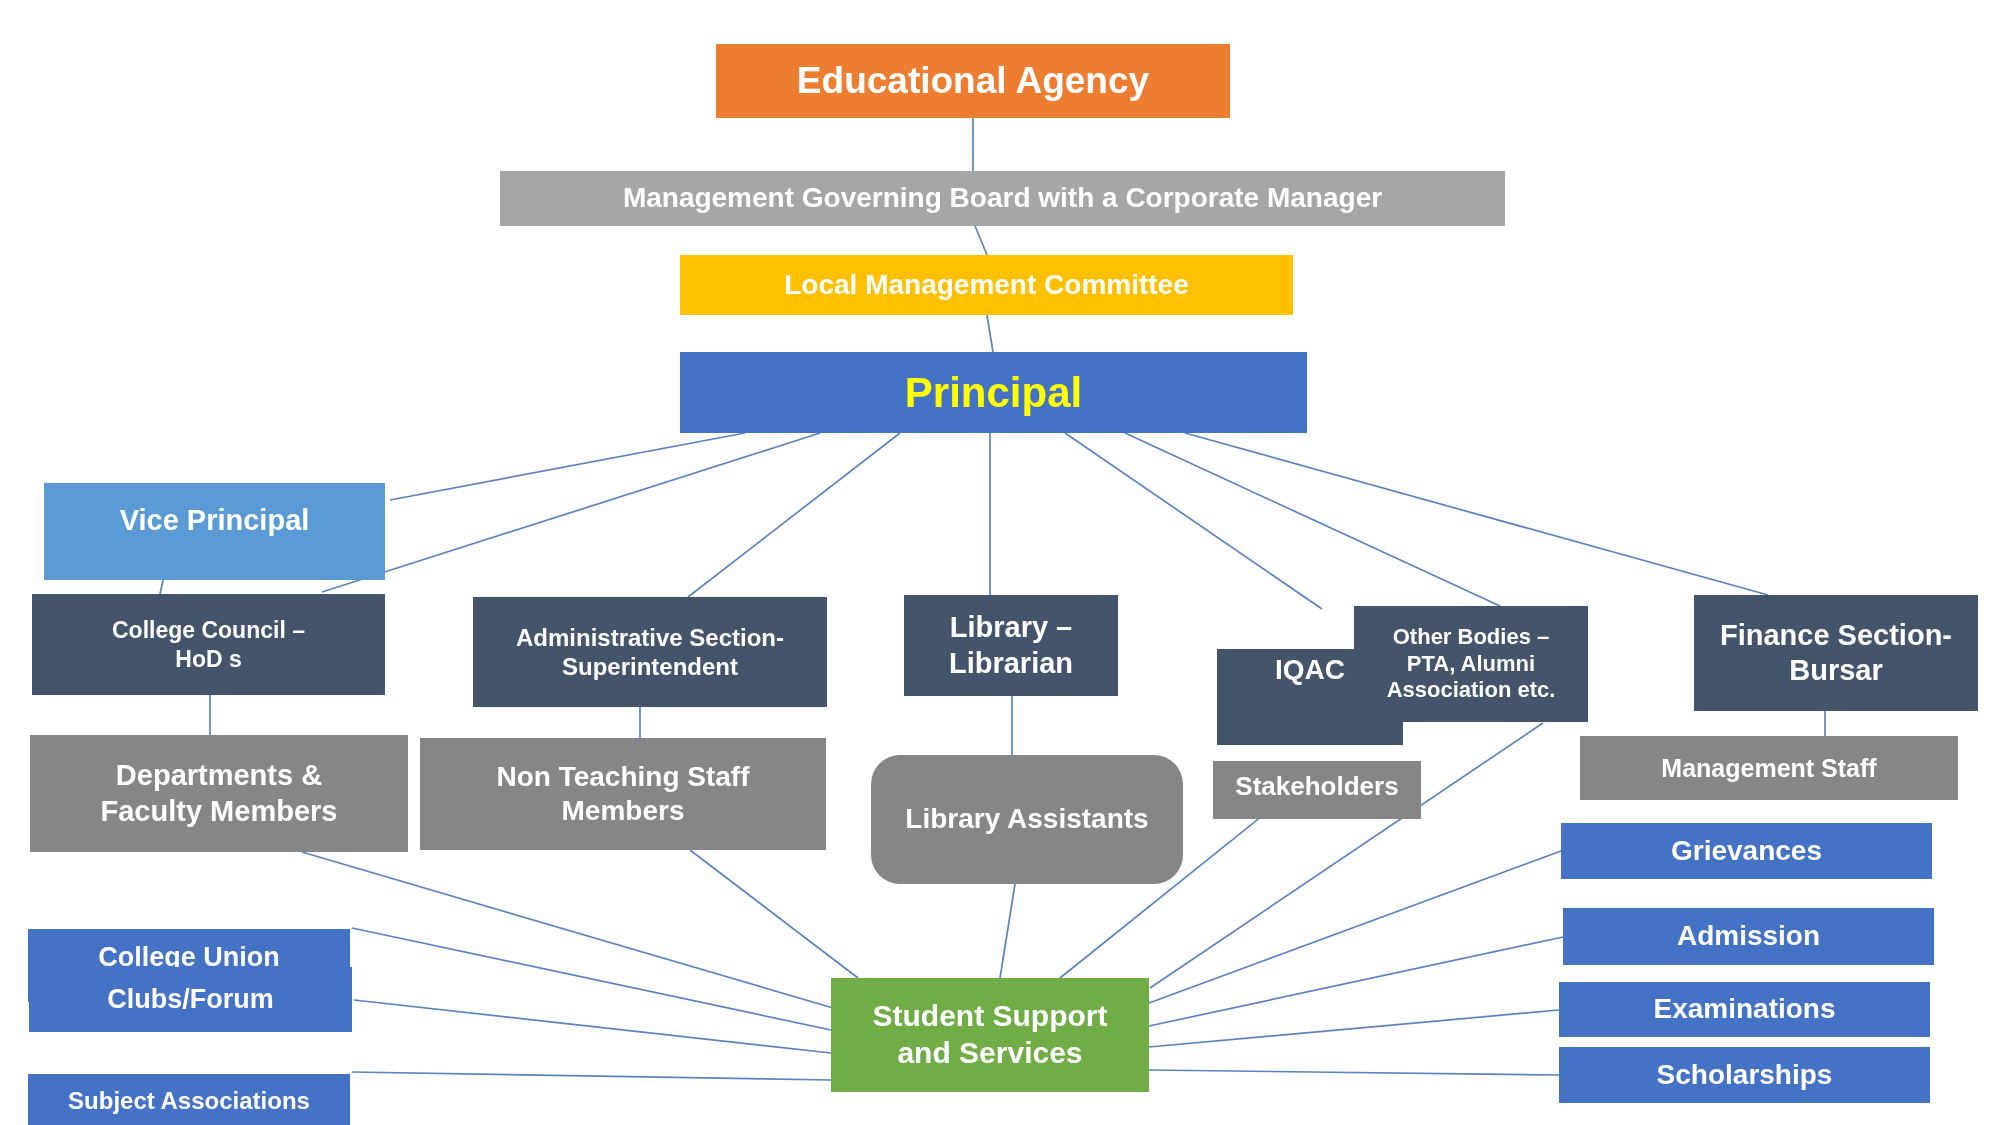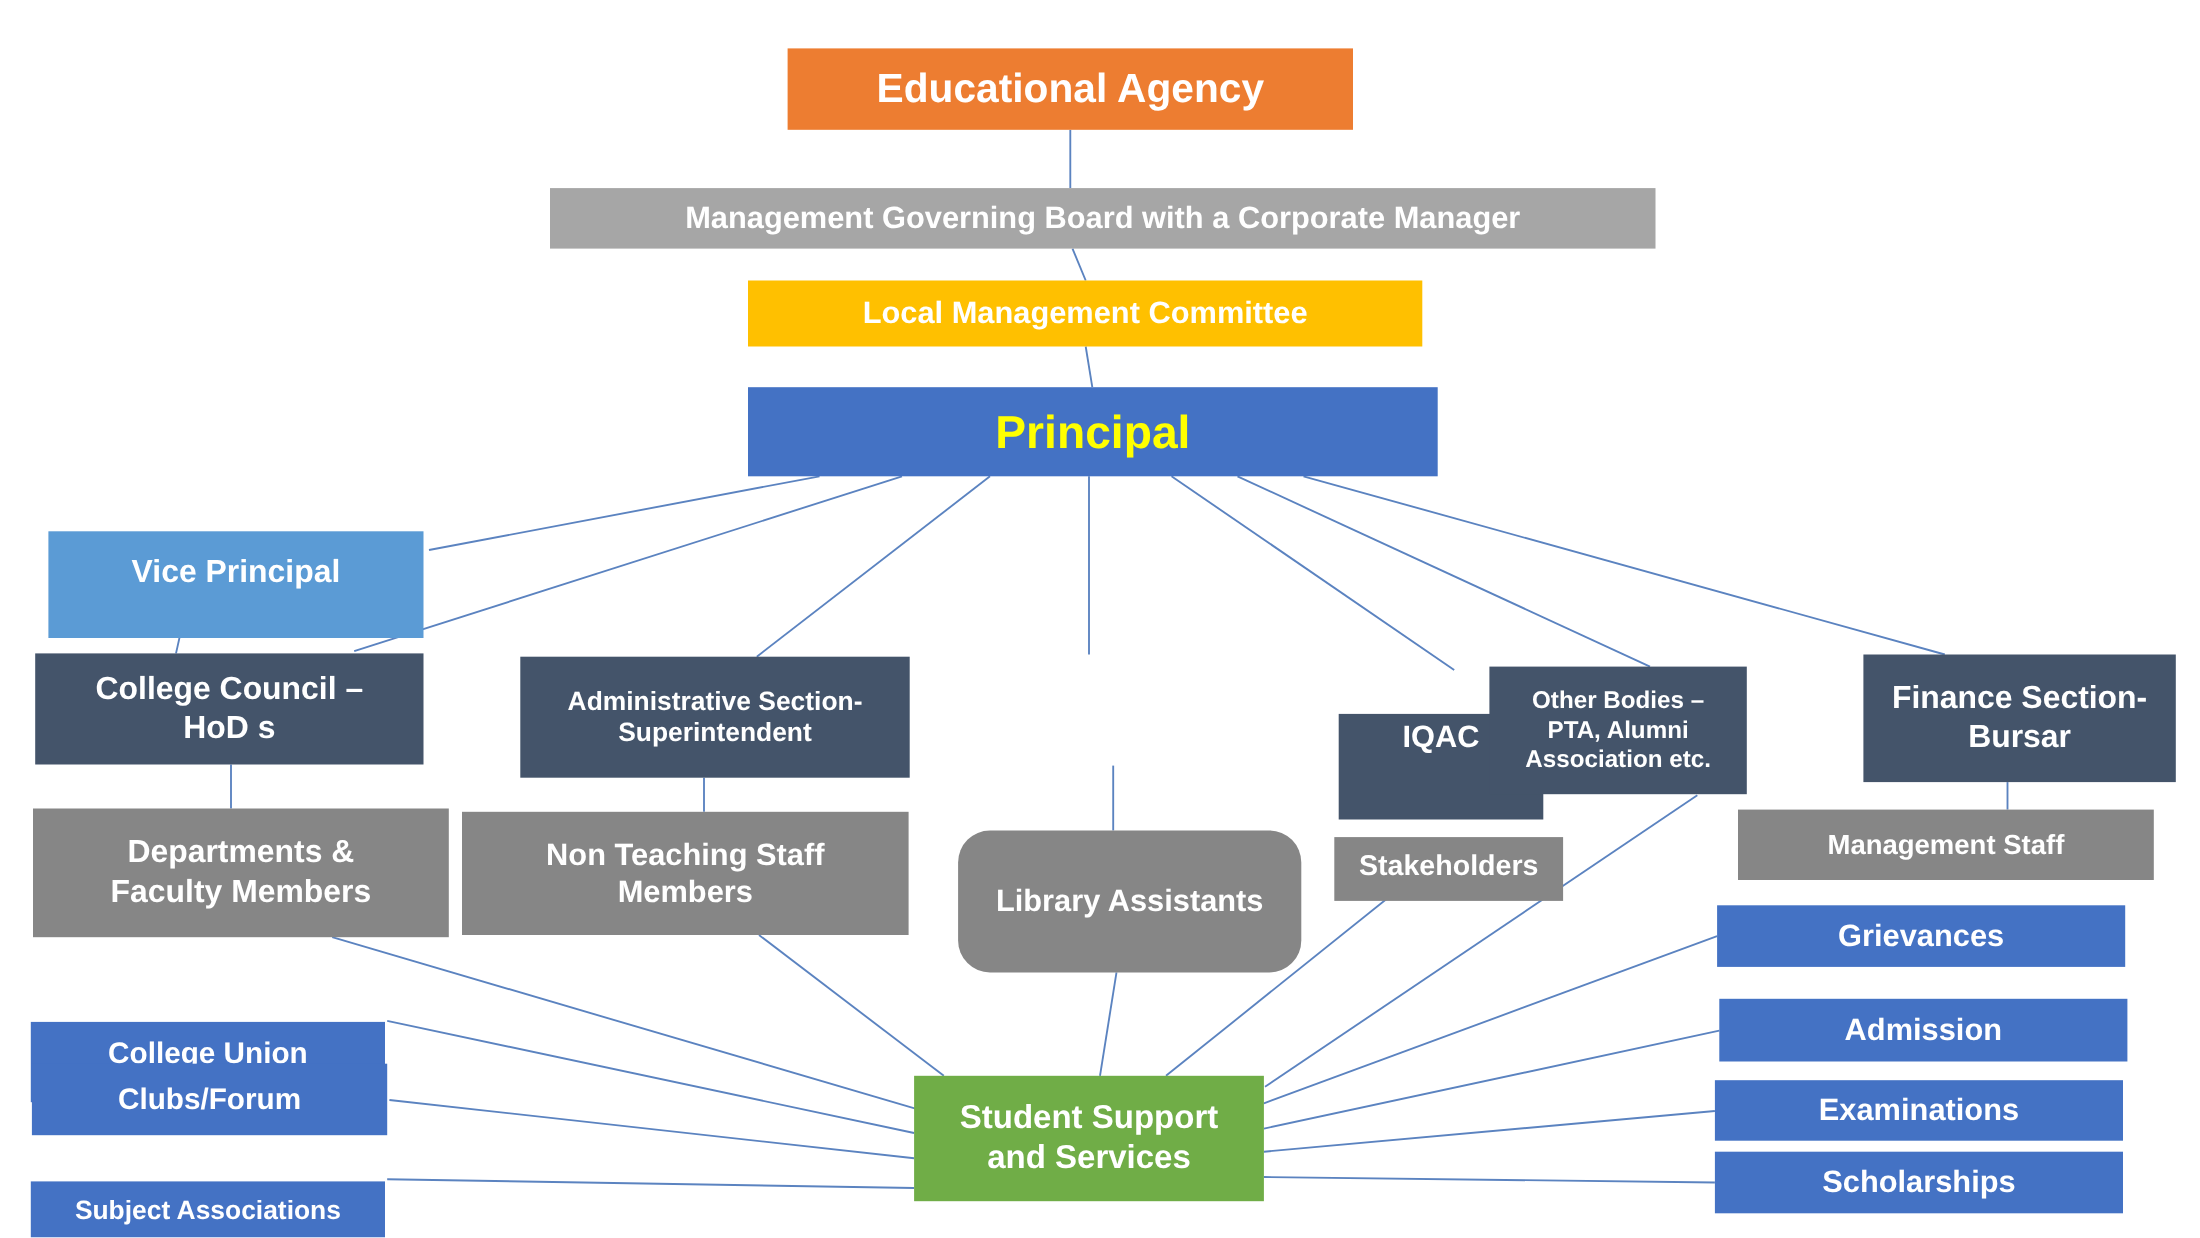--- a/index.html
+++ b/index.html
@@ -76,26 +76,28 @@
   <div class="node orange" style="left:716px;top:44px;width:514px;height:74px;font-size:37px;">Educational Agency</div>
 
   <div class="node ltgray" style="left:500px;top:171px;width:1005px;height:55px;font-size:28px;">Management Governing Board with a Corporate Manager</div>
 
   <div class="node gold" style="left:680px;top:255px;width:613px;height:60px;font-size:28px;">Local Management Committee</div>
 
   <div class="node blue yellow-text" style="left:680px;top:352px;width:627px;height:81px;font-size:42px;">Principal</div>
 
   <div class="node skyblue top-align" style="left:44px;top:443px;width:341px;height:97px;font-size:29px;padding-top:20px;">Vice Principal</div>
 
-  <div class="node navy" style="left:32px;top:594px;width:353px;height:101px;font-size:29px;">College Council –
+  <div class="node navy" style="left:32px;top:594px;width:353px;height:101px;font-size:23px;">College Council –
 HoD s</div>
 
   <div class="node navy" style="left:473px;top:597px;width:354px;height:110px;font-size:24px;">Administrative Section-
 Superintendent</div>
 
+  <div class="node navy" style="left:904px;top:595px;width:214px;height:101px;font-size:29px;">Library –
+Librarian</div>
 
   <div class="node navy top-align" style="left:1217px;top:609px;width:186px;height:96px;font-size:28px;padding-top:4px;">IQAC</div>
 
   <div class="node navy" style="left:1354px;top:606px;width:234px;height:116px;font-size:22px;">Other Bodies –
 PTA, Alumni
 Association etc.</div>
 
   <div class="node navy" style="left:1694px;top:595px;width:284px;height:116px;font-size:29px;">Finance Section-
 Bursar</div>
 

